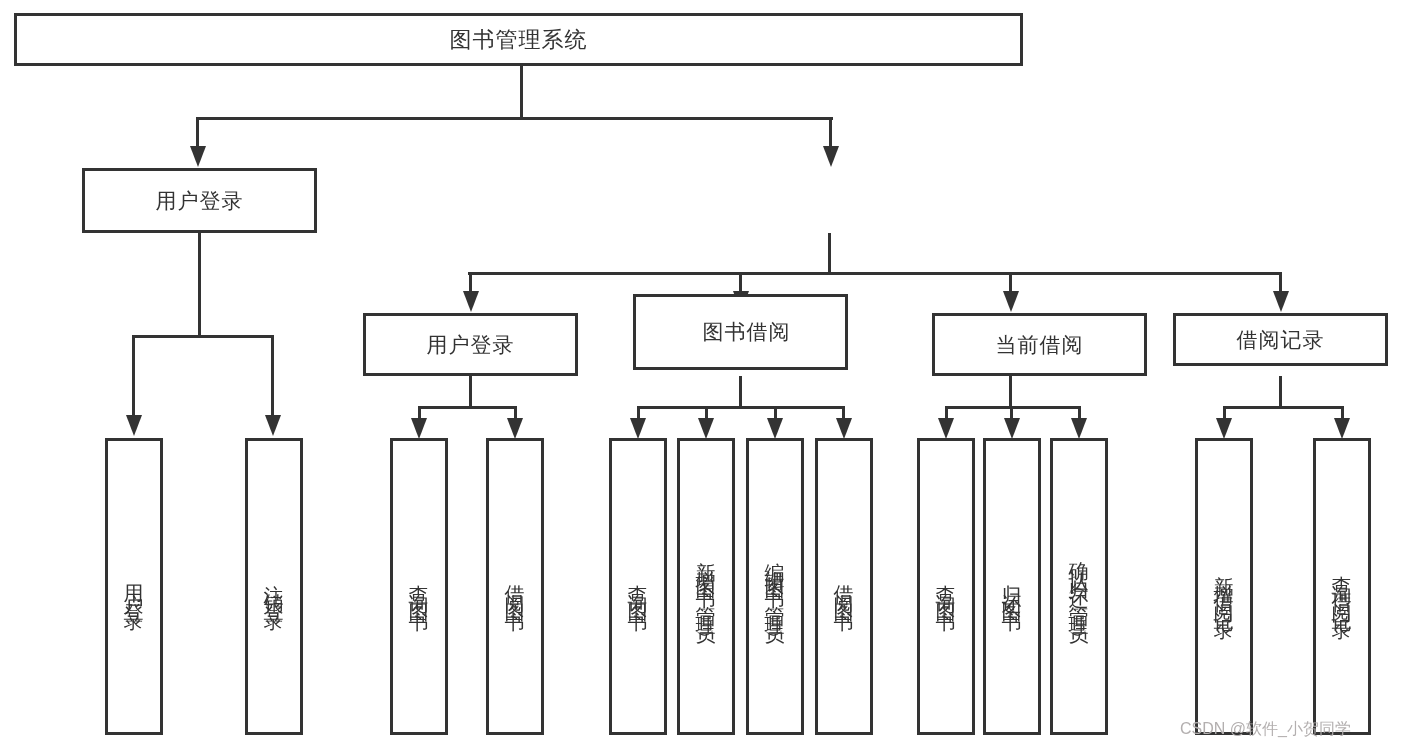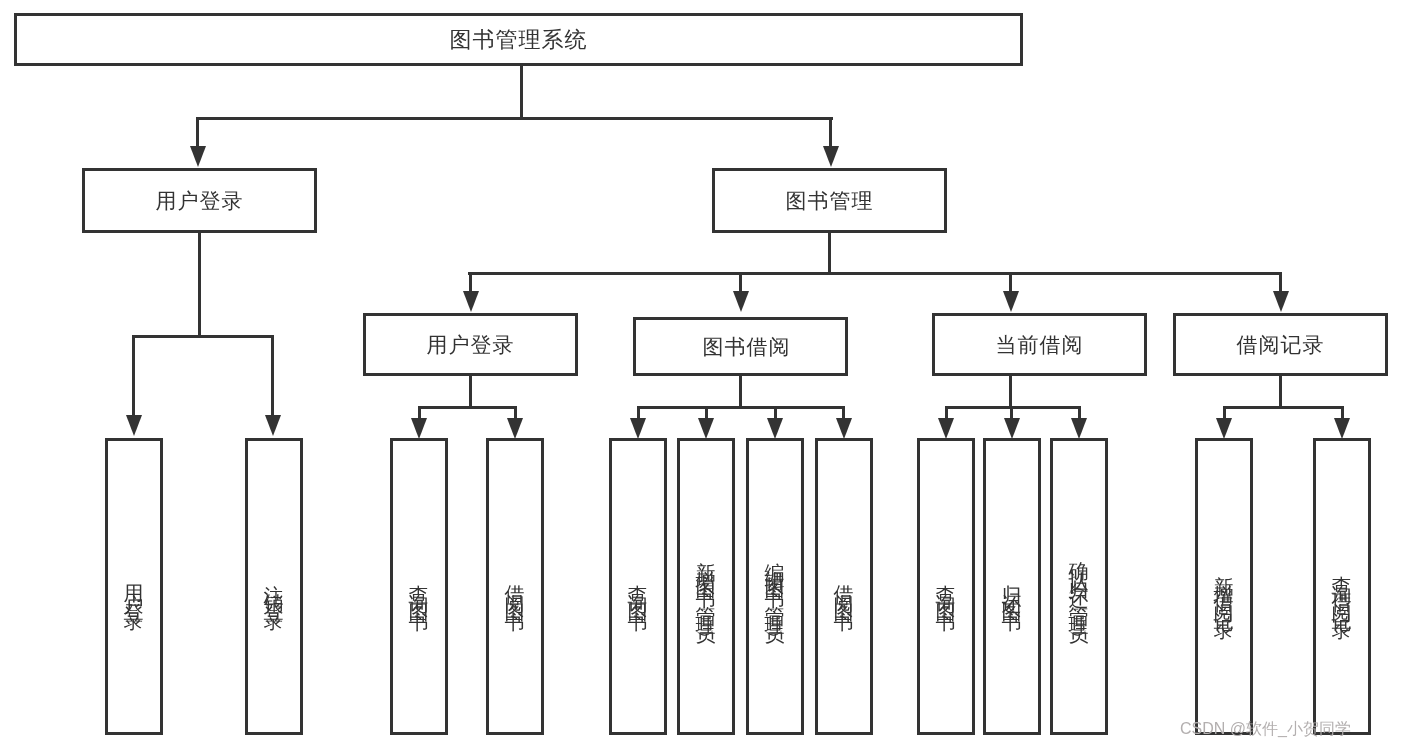--- a/index.html
+++ b/index.html
@@ -61,23 +61,20 @@
   <div class="vline" style="left:520px; top:66px; height:51px;"></div>
   <div class="hline" style="left:197px; top:117px; width:636px;"></div>
   <div class="vline" style="left:196px; top:117px; height:31px;"></div>
   <div class="arrow" style="left:190px; top:146px;"></div>
   <div class="vline" style="left:829px; top:117px; height:31px;"></div>
   <div class="arrow" style="left:823px; top:146px;"></div>
 
   <div class="node h" style="left:82px; top:168px; width:235px; height:65px;">
     <span>用户登录</span>
   </div>
-  <div class="node h" style="left:712px; top:168px; width:235px; height:65px;">
-    <span>图书管理</span>
-  </div>
 
   <div class="vline" style="left:198px; top:233px; height:102px;"></div>
   <div class="hline" style="left:132px; top:335px; width:142px;"></div>
   <div class="vline" style="left:132px; top:335px; height:80px;"></div>
   <div class="arrow" style="left:126px; top:415px;"></div>
   <div class="vline" style="left:271px; top:335px; height:80px;"></div>
   <div class="arrow" style="left:265px; top:415px;"></div>
 
   <div class="vline" style="left:828px; top:233px; height:39px;"></div>
   <div class="hline" style="left:468px; top:272px; width:812px;"></div>
@@ -86,27 +83,27 @@
   <div class="vline" style="left:739px; top:272px; height:21px;"></div>
   <div class="arrow" style="left:733px; top:291px;"></div>
   <div class="vline" style="left:1009px; top:272px; height:21px;"></div>
   <div class="arrow" style="left:1003px; top:291px;"></div>
   <div class="vline" style="left:1279px; top:272px; height:21px;"></div>
   <div class="arrow" style="left:1273px; top:291px;"></div>
 
   <div class="node h" style="left:363px; top:313px; width:215px; height:63px;">
     <span>用户登录</span>
   </div>
-  <div class="node h" style="left:633px; top:317px; width:215px; height:59px;padding-left:12px;">
+  <div class="node h" style="left:633px; top:294px; width:215px; height:76px;padding-left:12px;">
     <span>图书借阅</span>
   </div>
   <div class="node h" style="left:903px; top:313px; width:215px; height:63px;margin-left:29px;">
     <span>当前借阅</span>
   </div>
-  <div class="node h" style="left:1173px; top:313px; width:215px; height:63px;">
+  <div class="node h" style="left:1173px; top:313px; width:215px; height:53px;">
     <span>借阅记录</span>
   </div>
 
   <div class="vline" style="left:469px; top:376px; height:30px;"></div>
   <div class="hline" style="left:418px; top:406px; width:98px;"></div>
   <div class="vline" style="left:418px; top:406px; height:14px;"></div>
   <div class="arrow" style="left:411px; top:418px;"></div>
   <div class="vline" style="left:514px; top:406px; height:14px;"></div>
   <div class="arrow" style="left:507px; top:418px;"></div>
 

